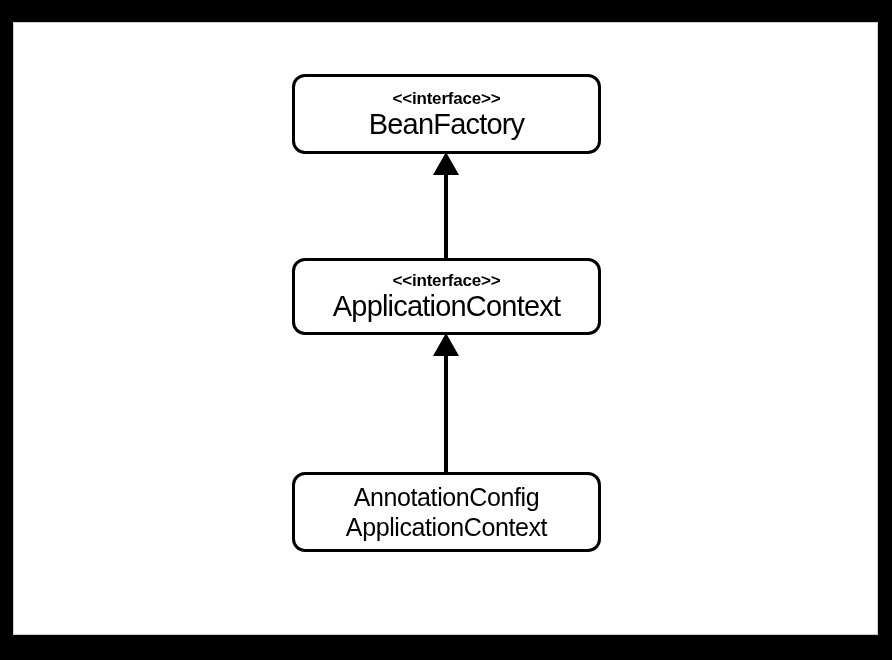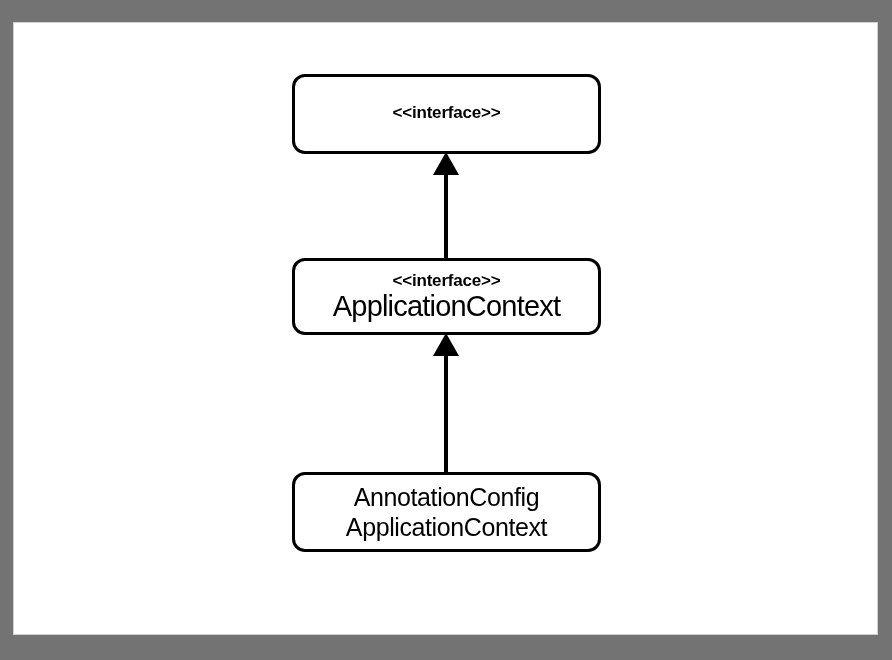--- a/index.html
+++ b/index.html
@@ -11,21 +11,21 @@
     width: 892px;
     height: 660px;
     font-family: "Liberation Sans", sans-serif;
     -webkit-font-smoothing: antialiased;
   }
 
   #canvas {
     position: relative;
     width: 892px;
     height: 660px;
-    background: #737373;
+    background: #000000;
     overflow: hidden;
   }
 
   
   #page-frame {
     position: absolute;
     left: 13px;
     top: 22px;
     width: 865px;
     height: 613px;
@@ -119,20 +119,21 @@
     </g>
 
     <g>
       <line x1="446" y1="258" x2="446" y2="173" stroke="#000000" stroke-width="4"></line>
       <polygon points="446,152 433,175 459,175" fill="#000000"></polygon>
     </g>
   </svg>
 
   <div class="uml-node" id="node-beanfactory">
     <div class="stereotype">&lt;&lt;interface&gt;&gt;</div>
+    <div class="node-name">BeanFactory</div>
   </div>
 
   <div class="uml-node" id="node-applicationcontext">
     <div class="stereotype">&lt;&lt;interface&gt;&gt;</div>
     <div class="node-name">ApplicationContext</div>
   </div>
 
   <div class="uml-node" id="node-annotationconfigapplicationcontext">
     <div class="node-name two-line">
       <span class="node-name-line">AnnotationConfig</span>

